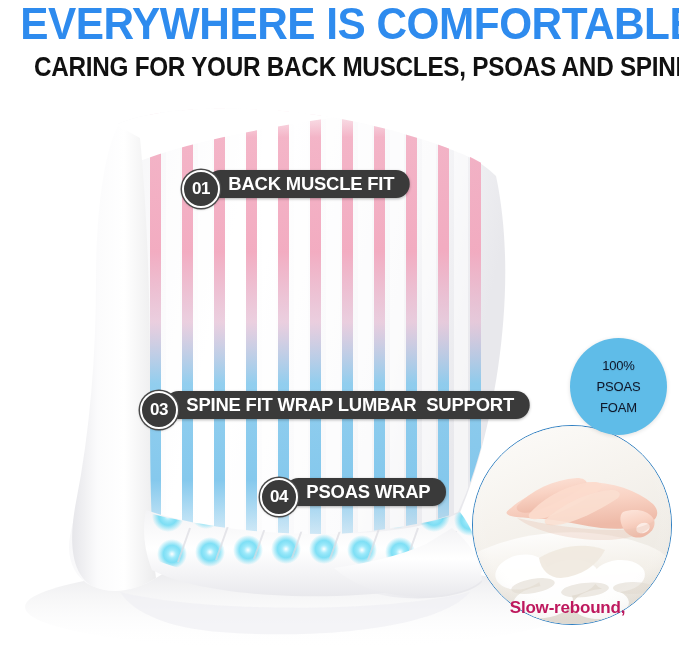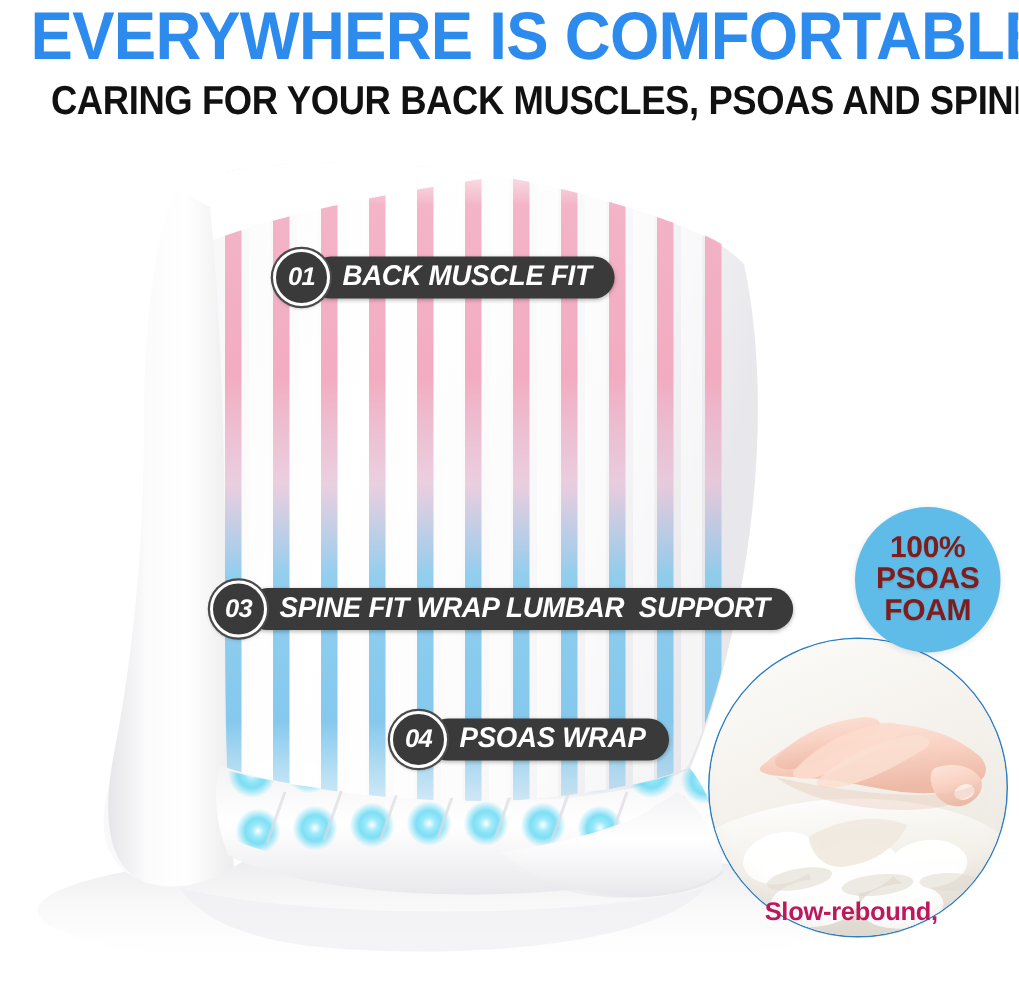--- a/index.html
+++ b/index.html
@@ -65,23 +65,21 @@
     left: 0;
     top: 0;
     width: 679px;
     height: 580px;
   }
 
   
   .callout {
     position: absolute;
     display: flex;
-    align-items: center;
     height: 30px;
-    font-style: italic;
   }
   .callout .badge {
     position: relative;
     z-index: 3;
     width: 34px;
     height: 34px;
     border-radius: 50%;
     background: #3a3a3a;
     border: 2.5px solid #ffffff;
     box-shadow: 0 0 0 1.5px #4a4a4a, 0 1px 3px rgba(0,0,0,.35);
@@ -125,24 +123,24 @@
     border-radius: 50%;
     background: #5FBCE8;
     display: flex;
     flex-direction: column;
     align-items: center;
     justify-content: center;
     z-index: 6;
     box-shadow: 0 1px 4px rgba(0,0,0,.12);
   }
   #foam-badge span {
-    color: #7f1d1d;
-    font-family: "Liberation Sans Narrow", "Liberation Sans", sans-serif;
-    font-weight: 700;
-    font-size: 20px;
+    color: #0f172a;
+    font-family: "Liberation Sans Narrow", "Liberation Sans", sans-serif;
+    font-weight: 400;
+    font-size: 13px;
     line-height: 21px;
     letter-spacing: -0.2px;
     text-shadow: 0 1px 1px rgba(0,0,0,.10);
   }
 
   
   #foam-photo {
     position: absolute;
     left: 472px;
     top: 425px;

